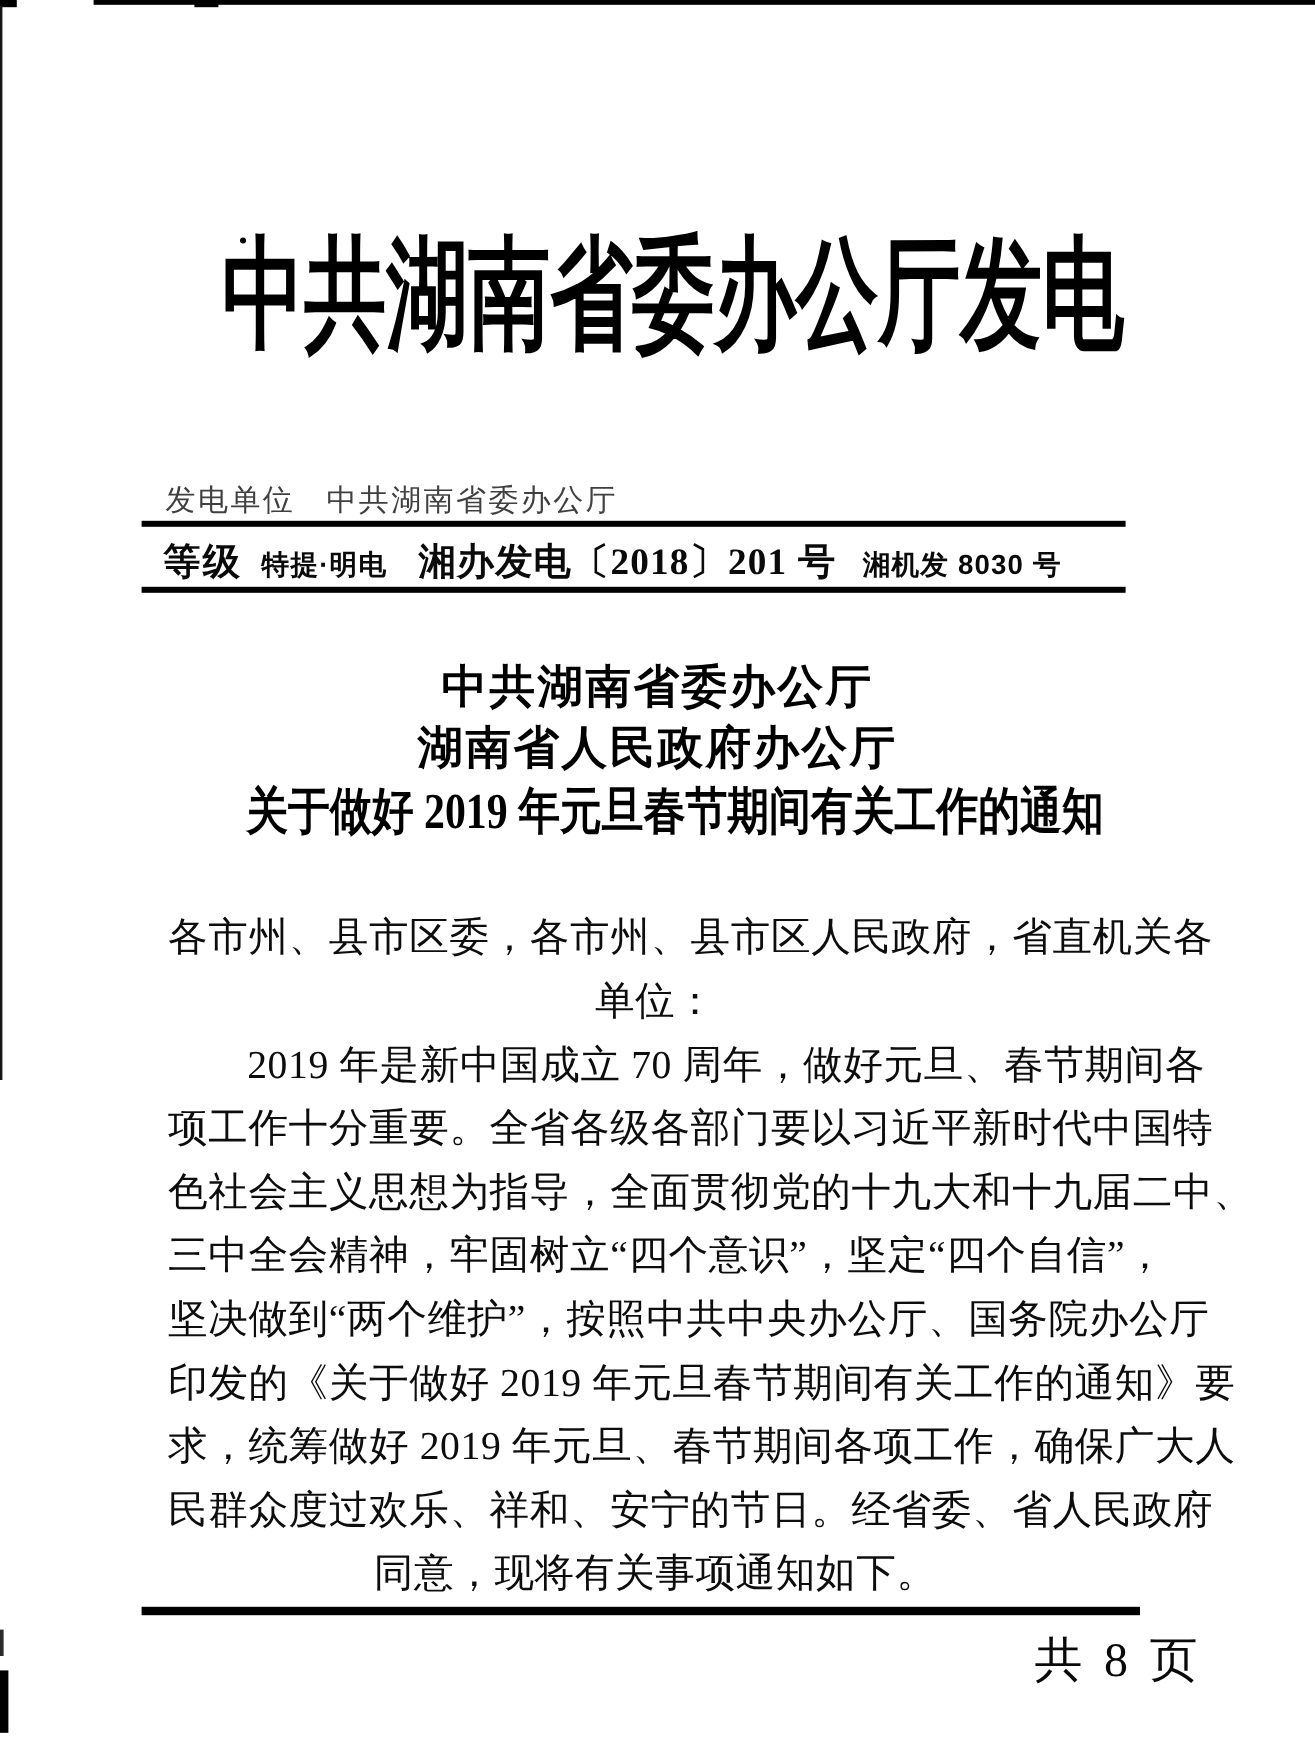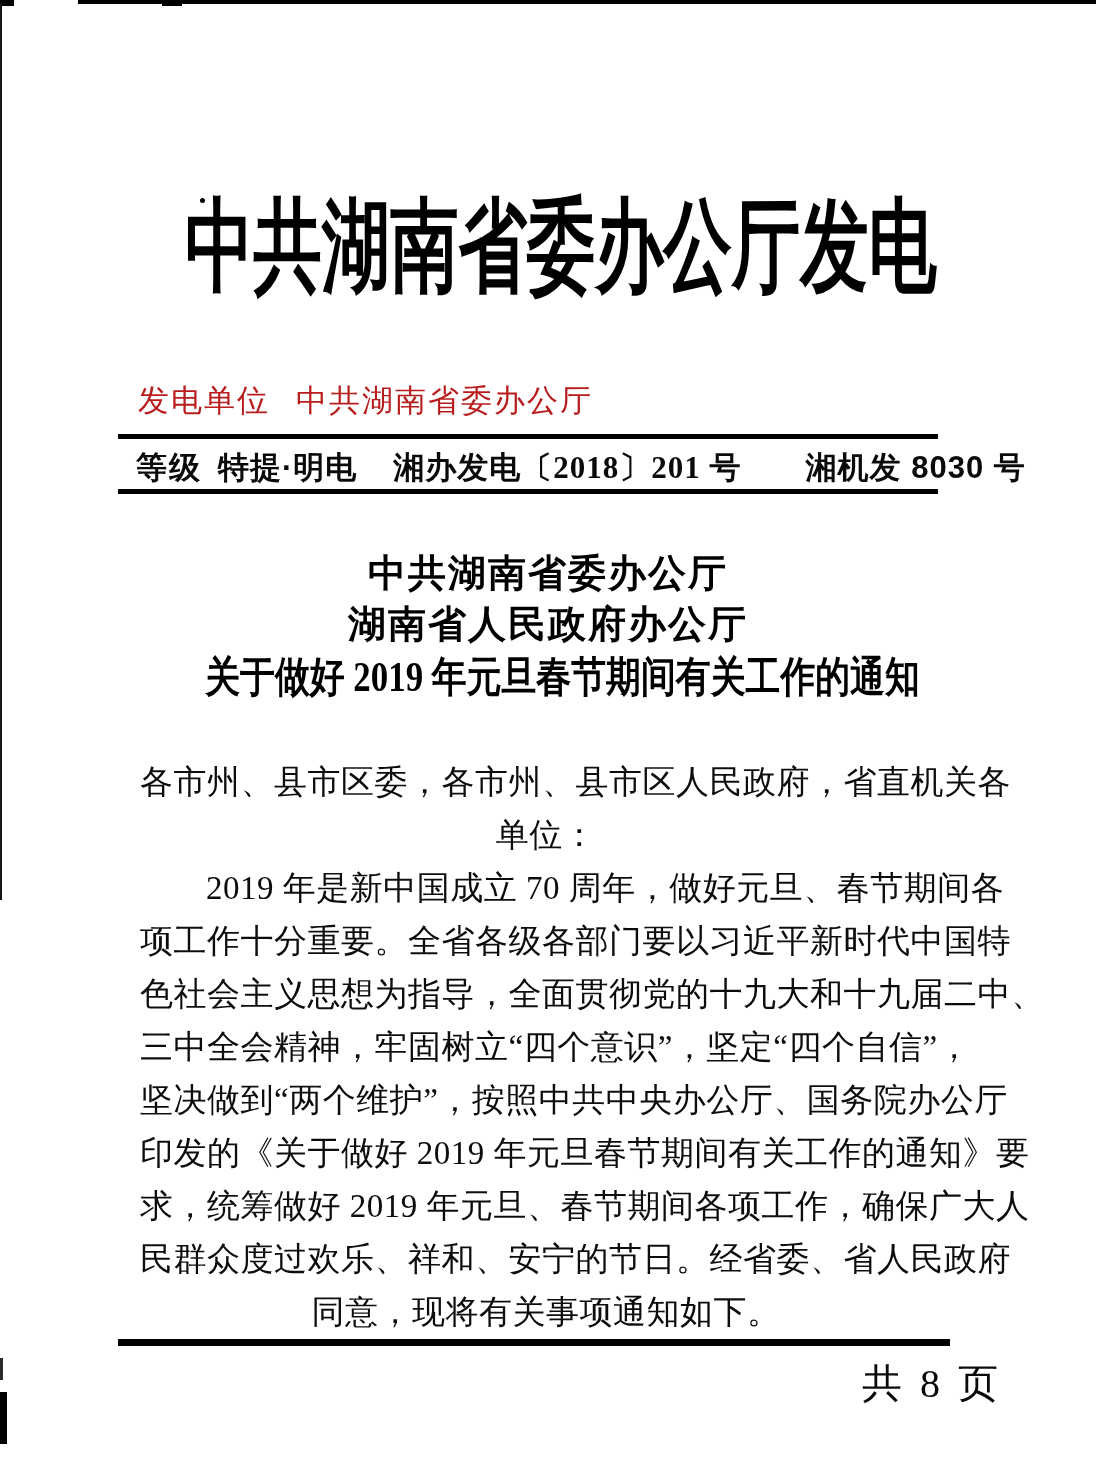--- a/index.html
+++ b/index.html
@@ -31,47 +31,47 @@
   .masthead-text {
     display: inline-block;
     font-size: 102px; font-weight: 800; line-height: 1.08;
     letter-spacing: 0;
     transform: scaleX(0.67); transform-origin: 50% 50%;
     color: #000;
   }
 
   
   .sender-row {
-    position: absolute; left: 138px; top: 380px;
-    font-size: 31px; letter-spacing: 2px; white-space: nowrap;
-    color: #b91c1c;
+    position: absolute; left: 138px; top: 400px;
+    font-size: 25px; letter-spacing: 2px; white-space: nowrap;
+    color: #404040;
   }
   .sender-row .gap { display: inline-block; width: 26px; }
 
   
   .rule { position: absolute; background: #000; }
   .rule-1 { left: 118px; top: 434px;  width: 820px; height: 5px; }
   .rule-2 { left: 118px; top: 489px;  width: 820px; height: 5px; }
   .rule-3 { left: 118px; top: 1339px; width: 832px; height: 7px; }
 
   
   .grade-row {
     position: absolute; left: 136px; top: 447px;
     display: flex; align-items: baseline; white-space: nowrap;
     font-size: 31px;
     justify-content: center;
   }
   .grade-label { font-weight: 600; letter-spacing: 2px; }
   .bold-sans {
     font-family: "Liberation Sans", "DejaVu Sans", sans-serif;
-    font-weight: 800; letter-spacing: 1px; font-size: 31px;
+    font-weight: 800; letter-spacing: 1px; font-size: 23px;
   }
   .g1 { margin-left: 16px; }
-  .doc-number { margin-left: 36px; font-weight: 600; letter-spacing: 1px; }
-  .serial-number { margin-left: 64px; }
+  .doc-number { margin-left: 26px; font-weight: 600; letter-spacing: 1px; }
+  .serial-number { margin-left: 22px; }
 
   
   .doc-title {
     position: absolute; left: 0; top: 548px; width: 1096px;
     text-align: center; color: #000;
   }
   .doc-title .t1 {
     font-size: 38px; font-weight: 800; line-height: 51px;
     letter-spacing: 2px; white-space: nowrap;
   }

